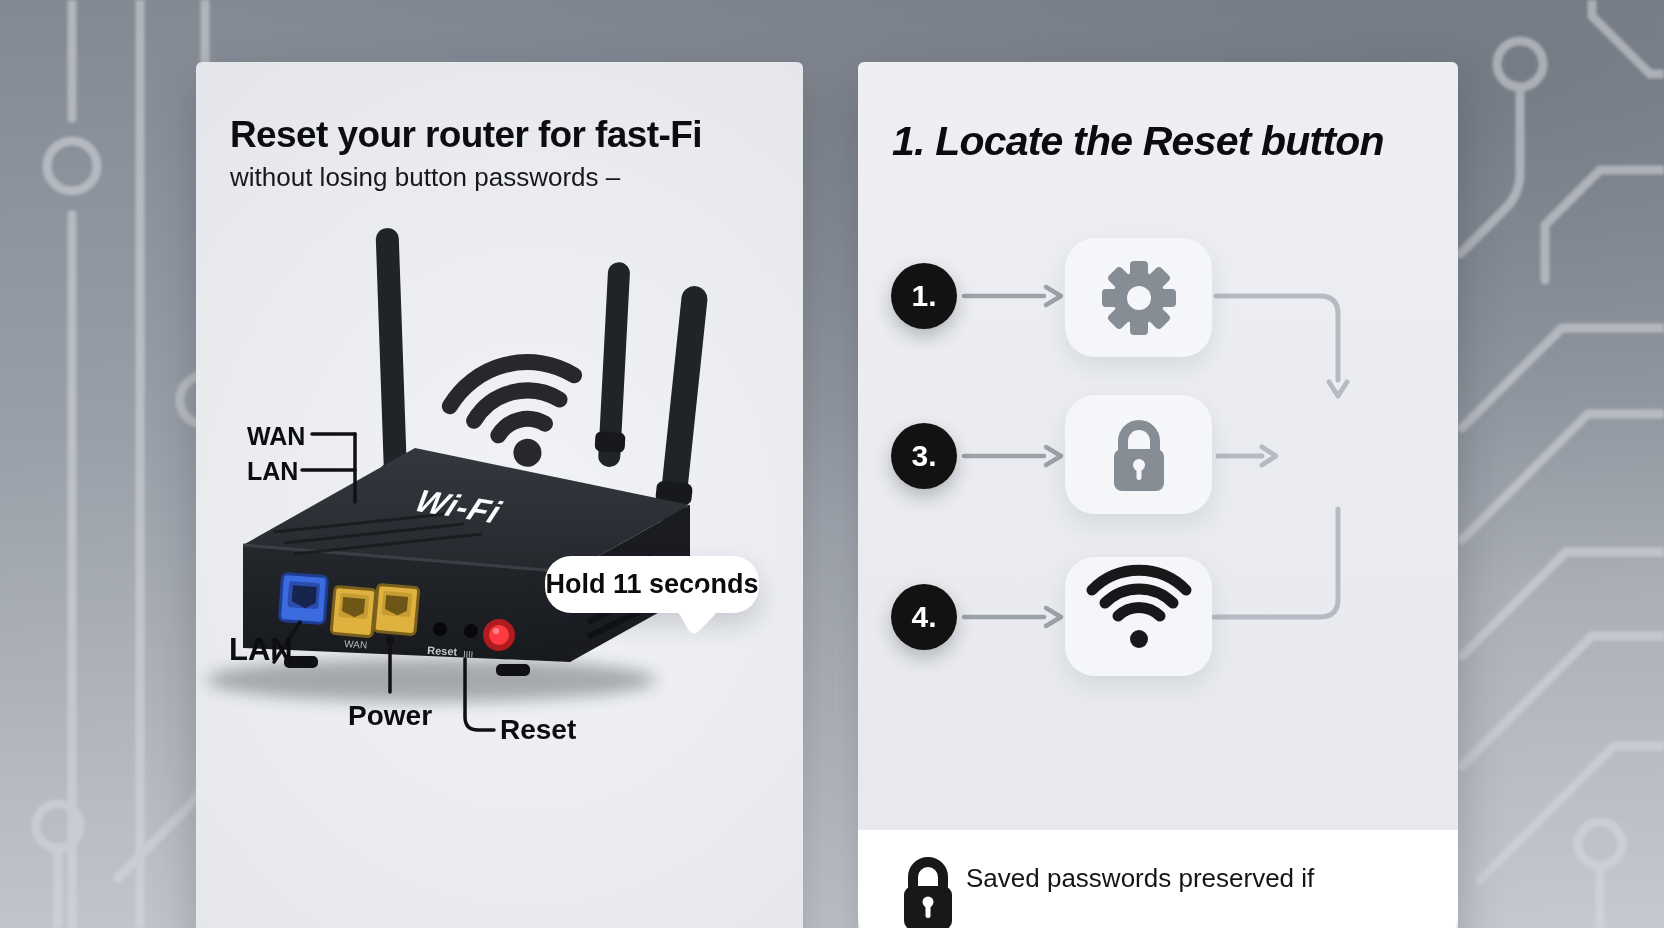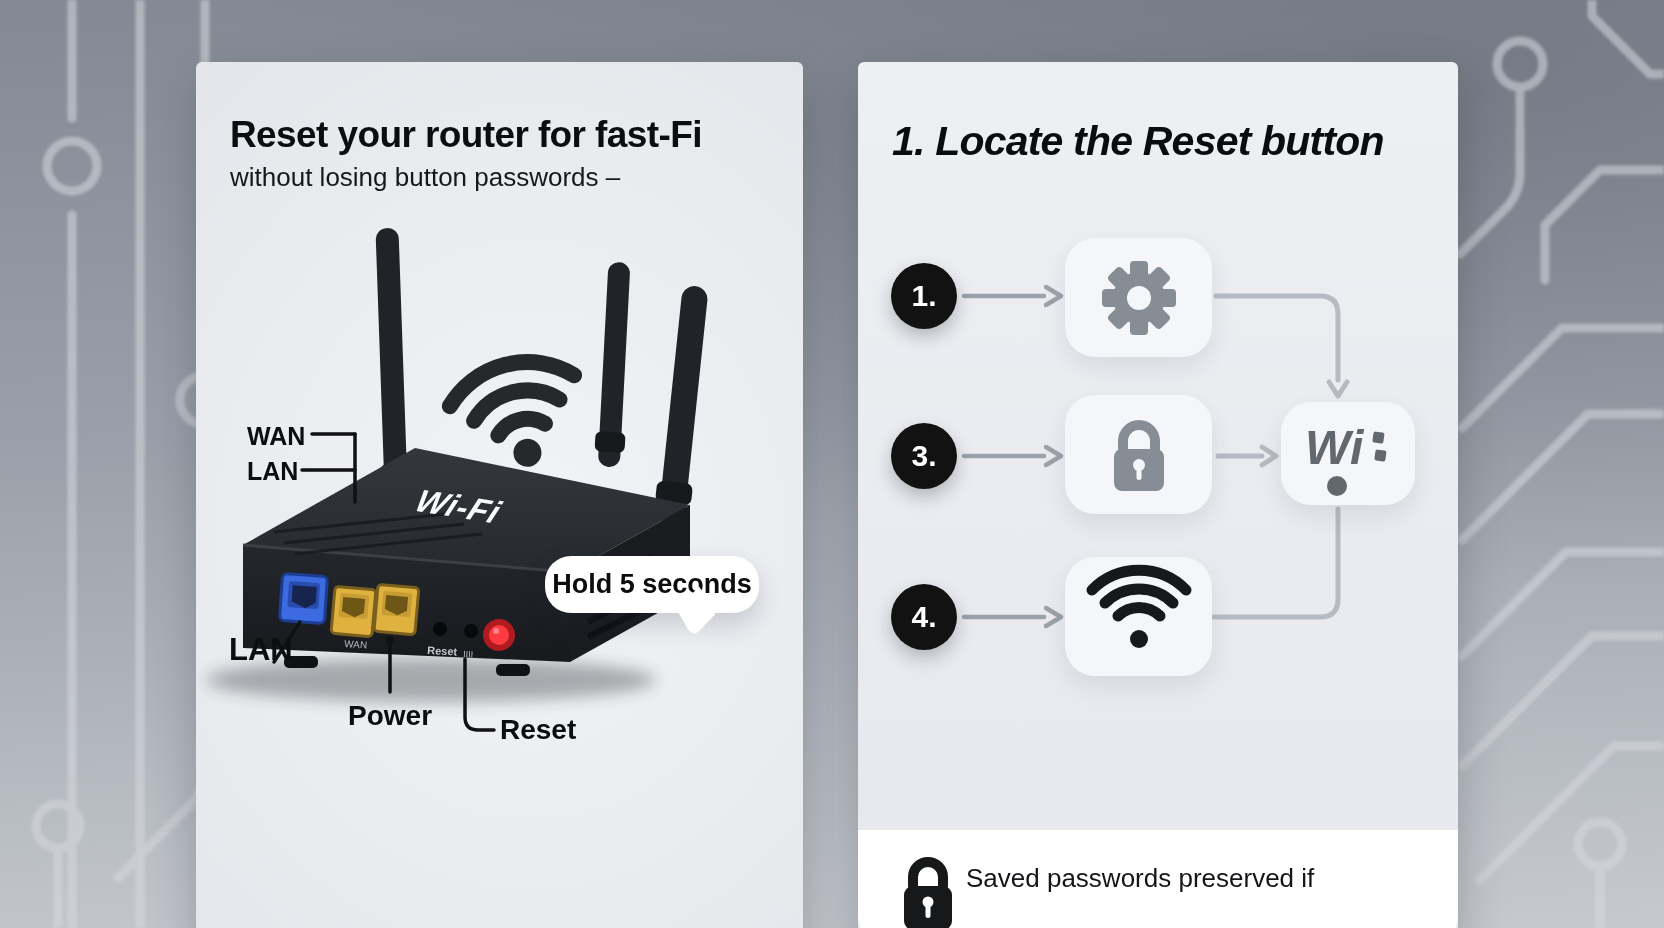--- a/index.html
+++ b/index.html
@@ -199,21 +199,21 @@
       </g>
     </svg>
 
     <div class="abs port-label" style="left:51px;top:360px;font-size:25px">WAN</div>
     <div class="abs port-label" style="left:51px;top:395px;font-size:25px">LAN</div>
     <div class="abs port-label" style="left:33px;top:570px;font-size:31px">LAN</div>
     <div class="abs port-label" style="left:152px;top:638px;font-size:28px">Power</div>
     <div class="abs port-label" style="left:304px;top:652px;font-size:28px">Reset</div>
 
     <div class="abs bubble">
-      <span>Hold 5 seconds</span>
+      <span>Hold 11 seconds</span>
     </div>
   </div>
 
   <div id="right-card" class="card">
 
     <div class="abs rt-title">1. Locate the Reset button</div>
 
     <svg class="abs" style="left:0;top:0" width="600" height="790" viewBox="0 0 600 790">
       <g fill="none" stroke="#9ca2aa" stroke-width="4.5" stroke-linecap="round" stroke-linejoin="round">
         <path d="M 106 234 H 186"></path>
@@ -280,28 +280,20 @@
           <g fill="none" stroke="#17181a" stroke-width="11" stroke-linecap="round">
             <path d="M -21 1 A 30 30 0 0 1 21 1"></path>
             <path d="M -34 -12 A 48 48 0 0 1 34 -12"></path>
             <path d="M -47 -25 A 66 66 0 0 1 47 -25"></path>
           </g>
           <circle cx="0" cy="24" r="9" fill="#17181a"></circle>
         </g>
       </svg>
     </div>
 
-    <div class="tile" id="result-tile">
-      <svg width="134" height="103" viewBox="0 0 134 103">
-        <text x="24" y="62" font-size="48" font-weight="bold" font-style="italic" fill="#63686e">Wi</text>
-        <rect x="92" y="30" width="11" height="11" rx="2" fill="#63686e" transform="rotate(8 97 35)"></rect>
-        <rect x="94" y="48" width="11" height="11" rx="2" fill="#63686e" transform="rotate(8 99 53)"></rect>
-        <circle cx="56" cy="84" r="10" fill="#63686e"></circle>
-      </svg>
-    </div>
 
     <div class="footer">
       <svg class="abs" style="left:40px;top:22px" width="60" height="86" viewBox="0 0 60 86">
         <g transform="translate(30,42)">
           <path d="M -15 -8 V -17 A 15 15 0 0 1 15 -17 V -8" fill="none" stroke="#17181a" stroke-width="10" stroke-linecap="round"></path>
           <rect x="-24" y="-8" width="48" height="44" rx="9" fill="#17181a"></rect>
           <circle cx="0" cy="8" r="5.5" fill="#ffffff"></circle>
           <rect x="-2.5" y="10" width="5" height="14" rx="2.5" fill="#ffffff"></rect>
         </g>
       </svg>

